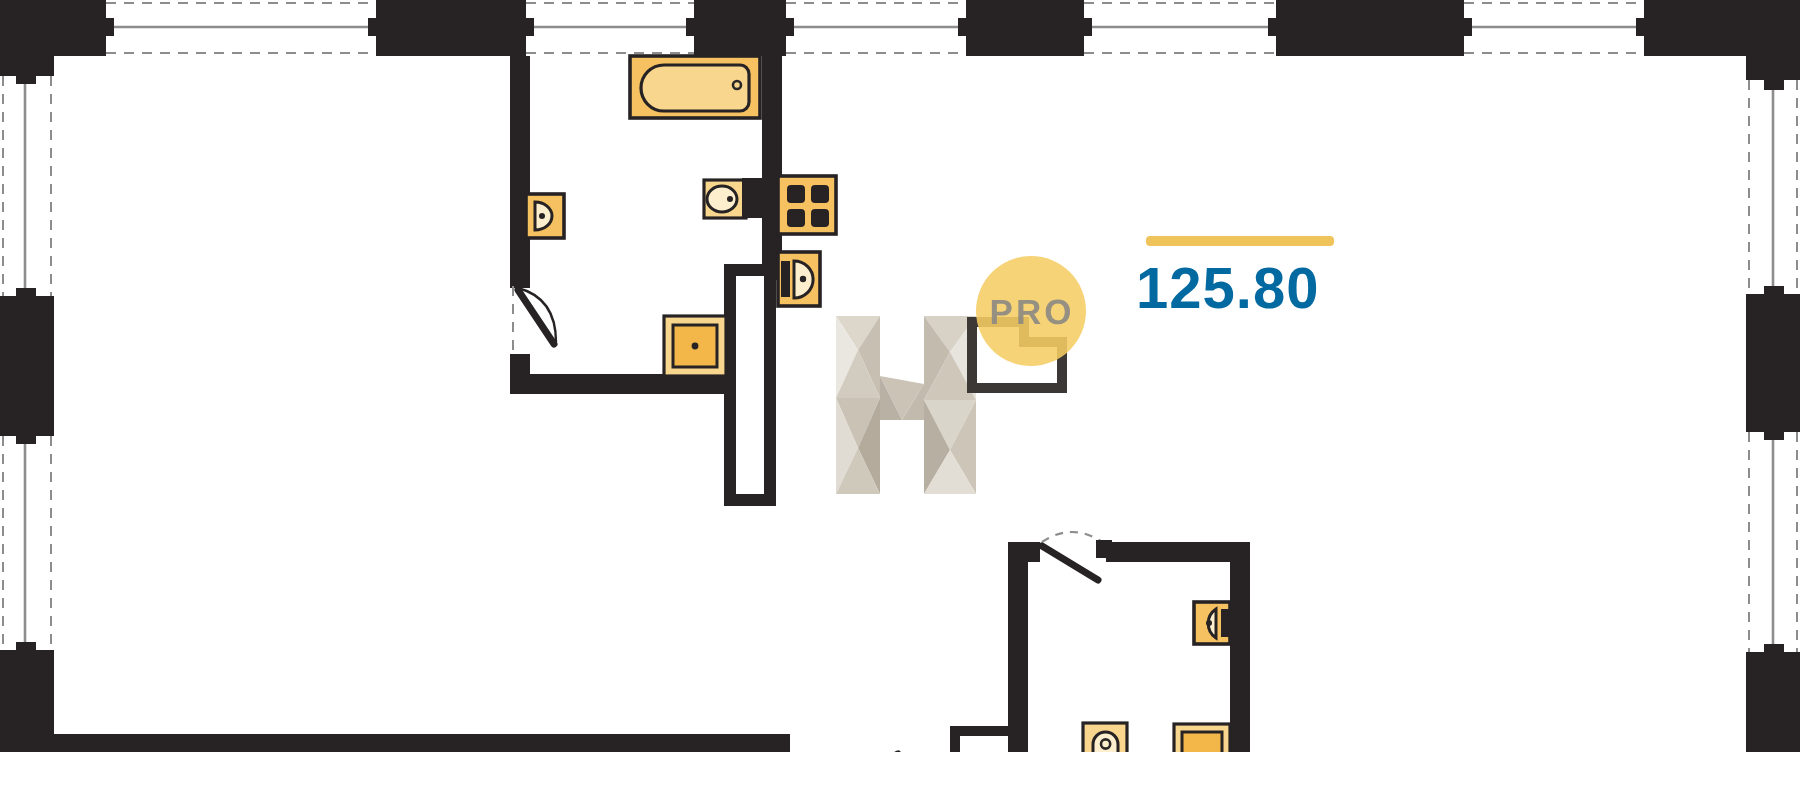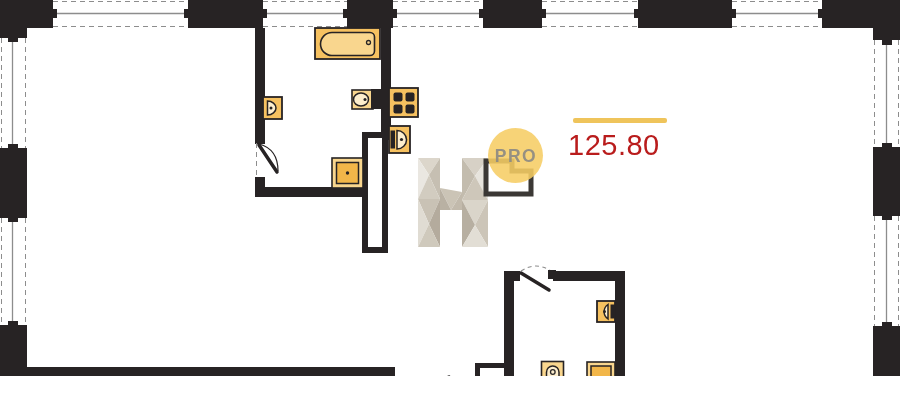--- a/index.html
+++ b/index.html
@@ -21,21 +21,21 @@
   .fx-ol{fill:var(--fixture-light,#f9d68e);stroke:var(--wall,#272324);stroke-width:1.6;}
   .fx-deep{fill:var(--fixture-deep,#f2b649);stroke:var(--wall,#272324);stroke-width:1.5;}
   .bowl{fill:var(--fixture-pale,#fdeecd);stroke:var(--wall,#272324);stroke-width:1.5;}
   .dot{fill:var(--wall,#272324);}
   .burner{fill:var(--wall,#272324);}
   
   .area{position:absolute;left:565px;top:118px;width:110px;}
   .area-line{width:94px;height:5px;margin-left:8px;border-radius:2px;
              background:var(--accent,#efc45b);}
   .area-value{display:block;margin-top:6px;padding-left:3px;
-              font-size:29px;font-weight:normal;color:#b91c1c;letter-spacing:.5px;}
+              font-size:29px;font-weight:bold;color:#0369a1;letter-spacing:.5px;}
   
   .logo-pro{font-family:"Liberation Sans",sans-serif;font-weight:bold;
             font-size:17.5px;letter-spacing:1.5px;fill:var(--logo-gray,#8e8b83);opacity:.92;}
 </style>
 </head>
 <body>
 
 <div class="plan">
 
   <svg width="900" height="405" viewBox="0 0 900 405">

